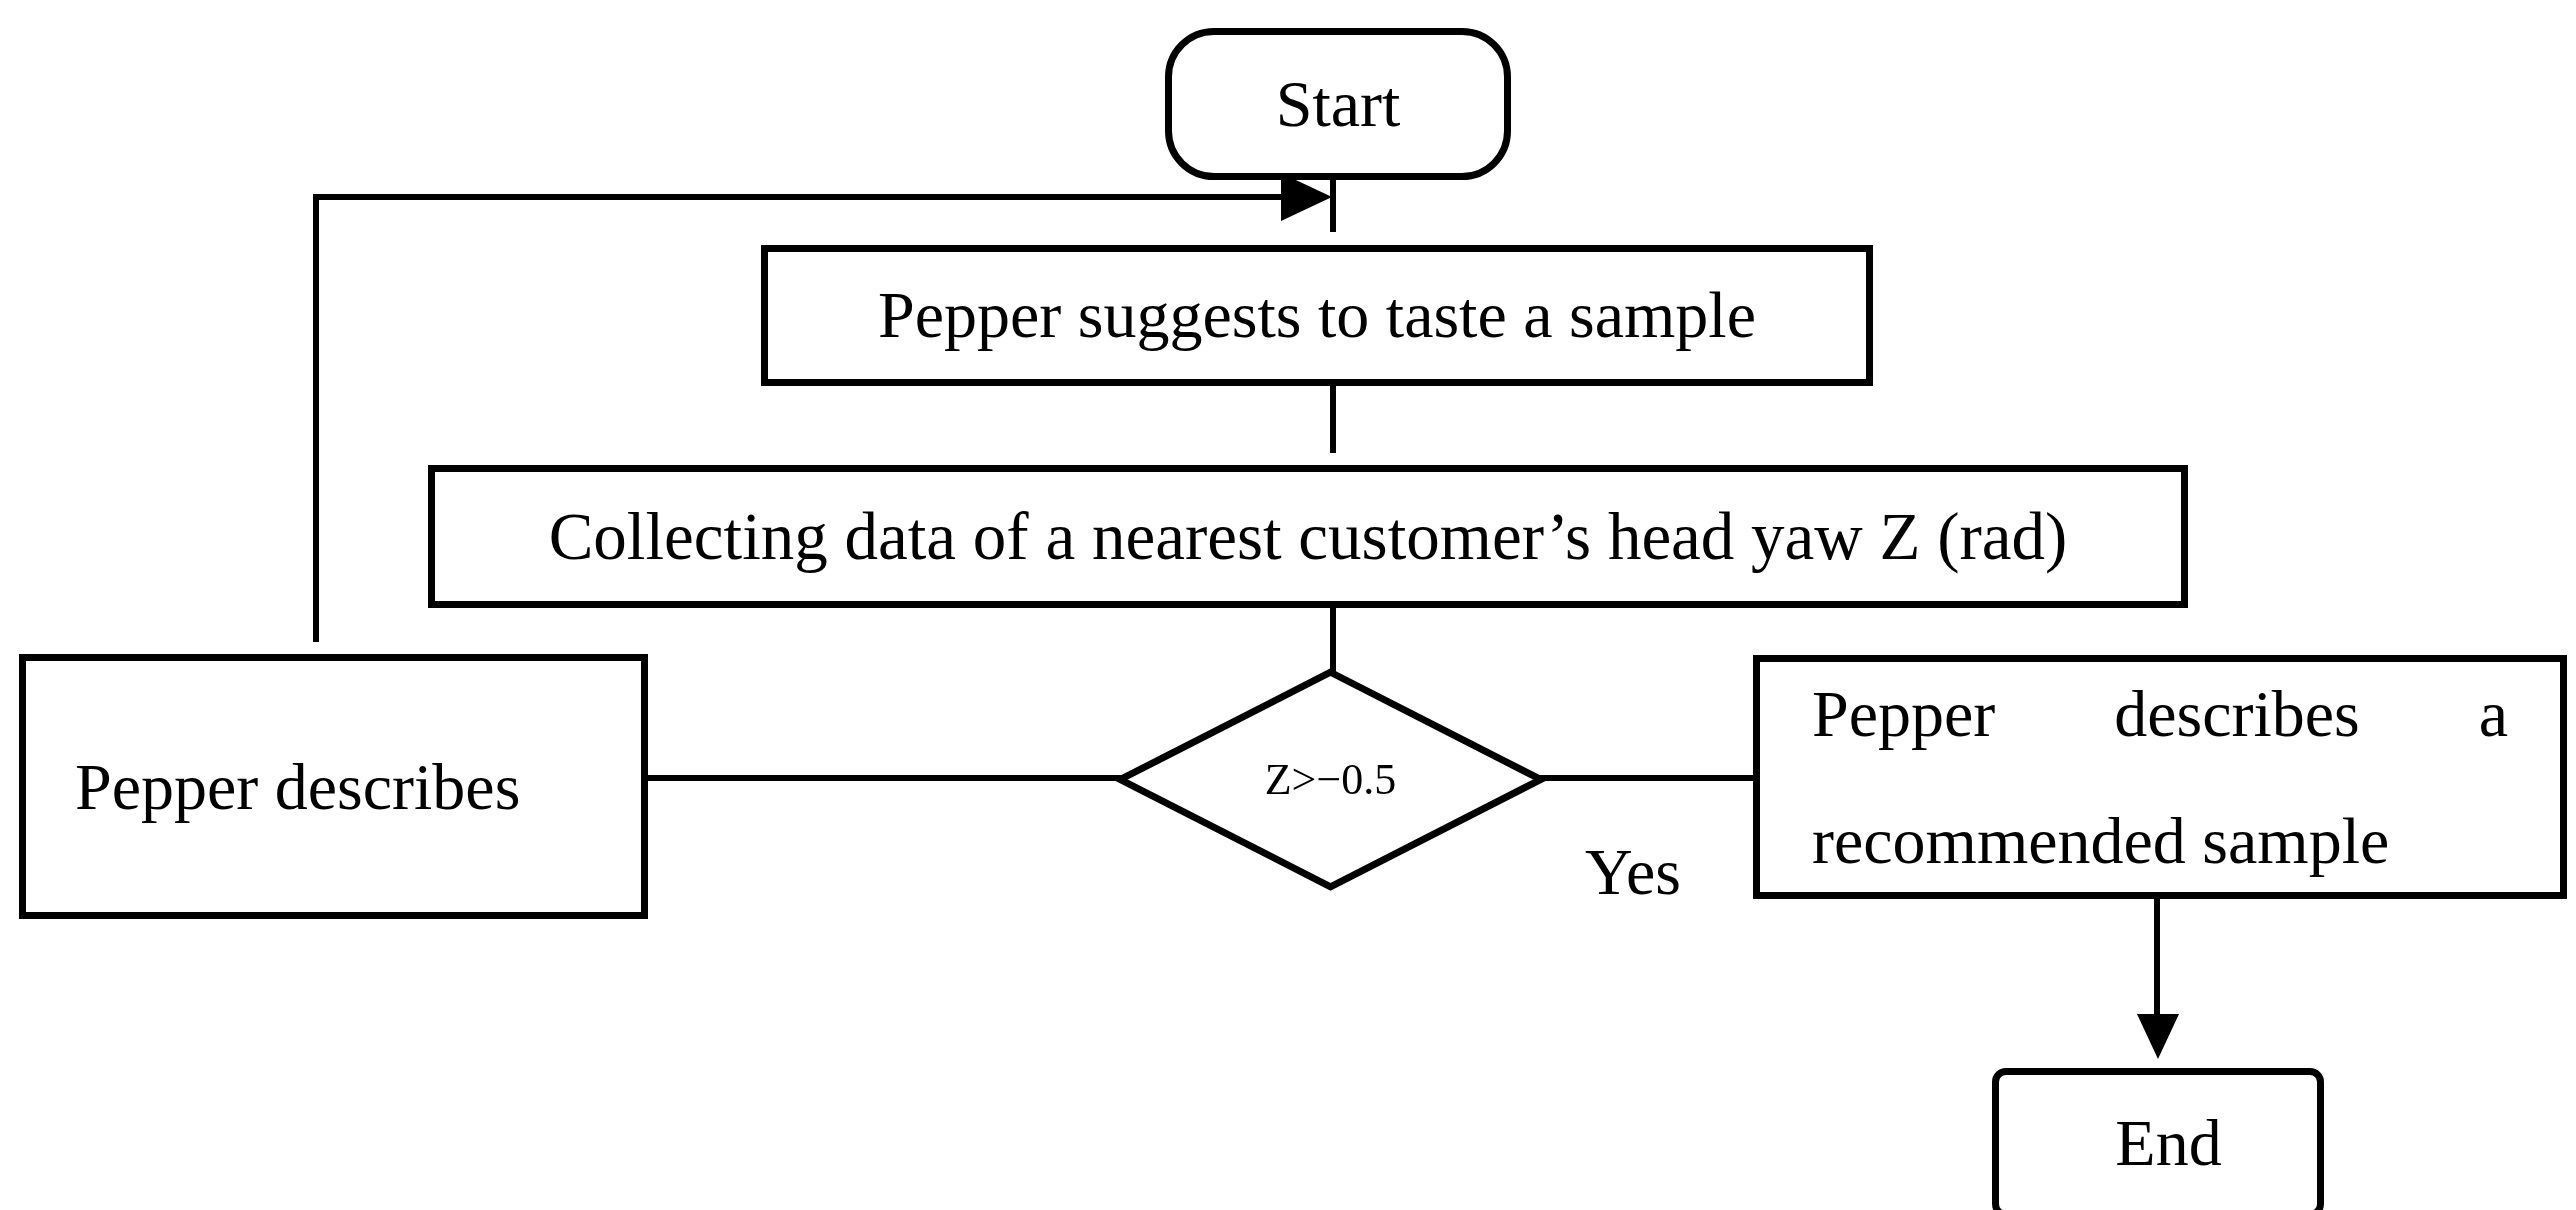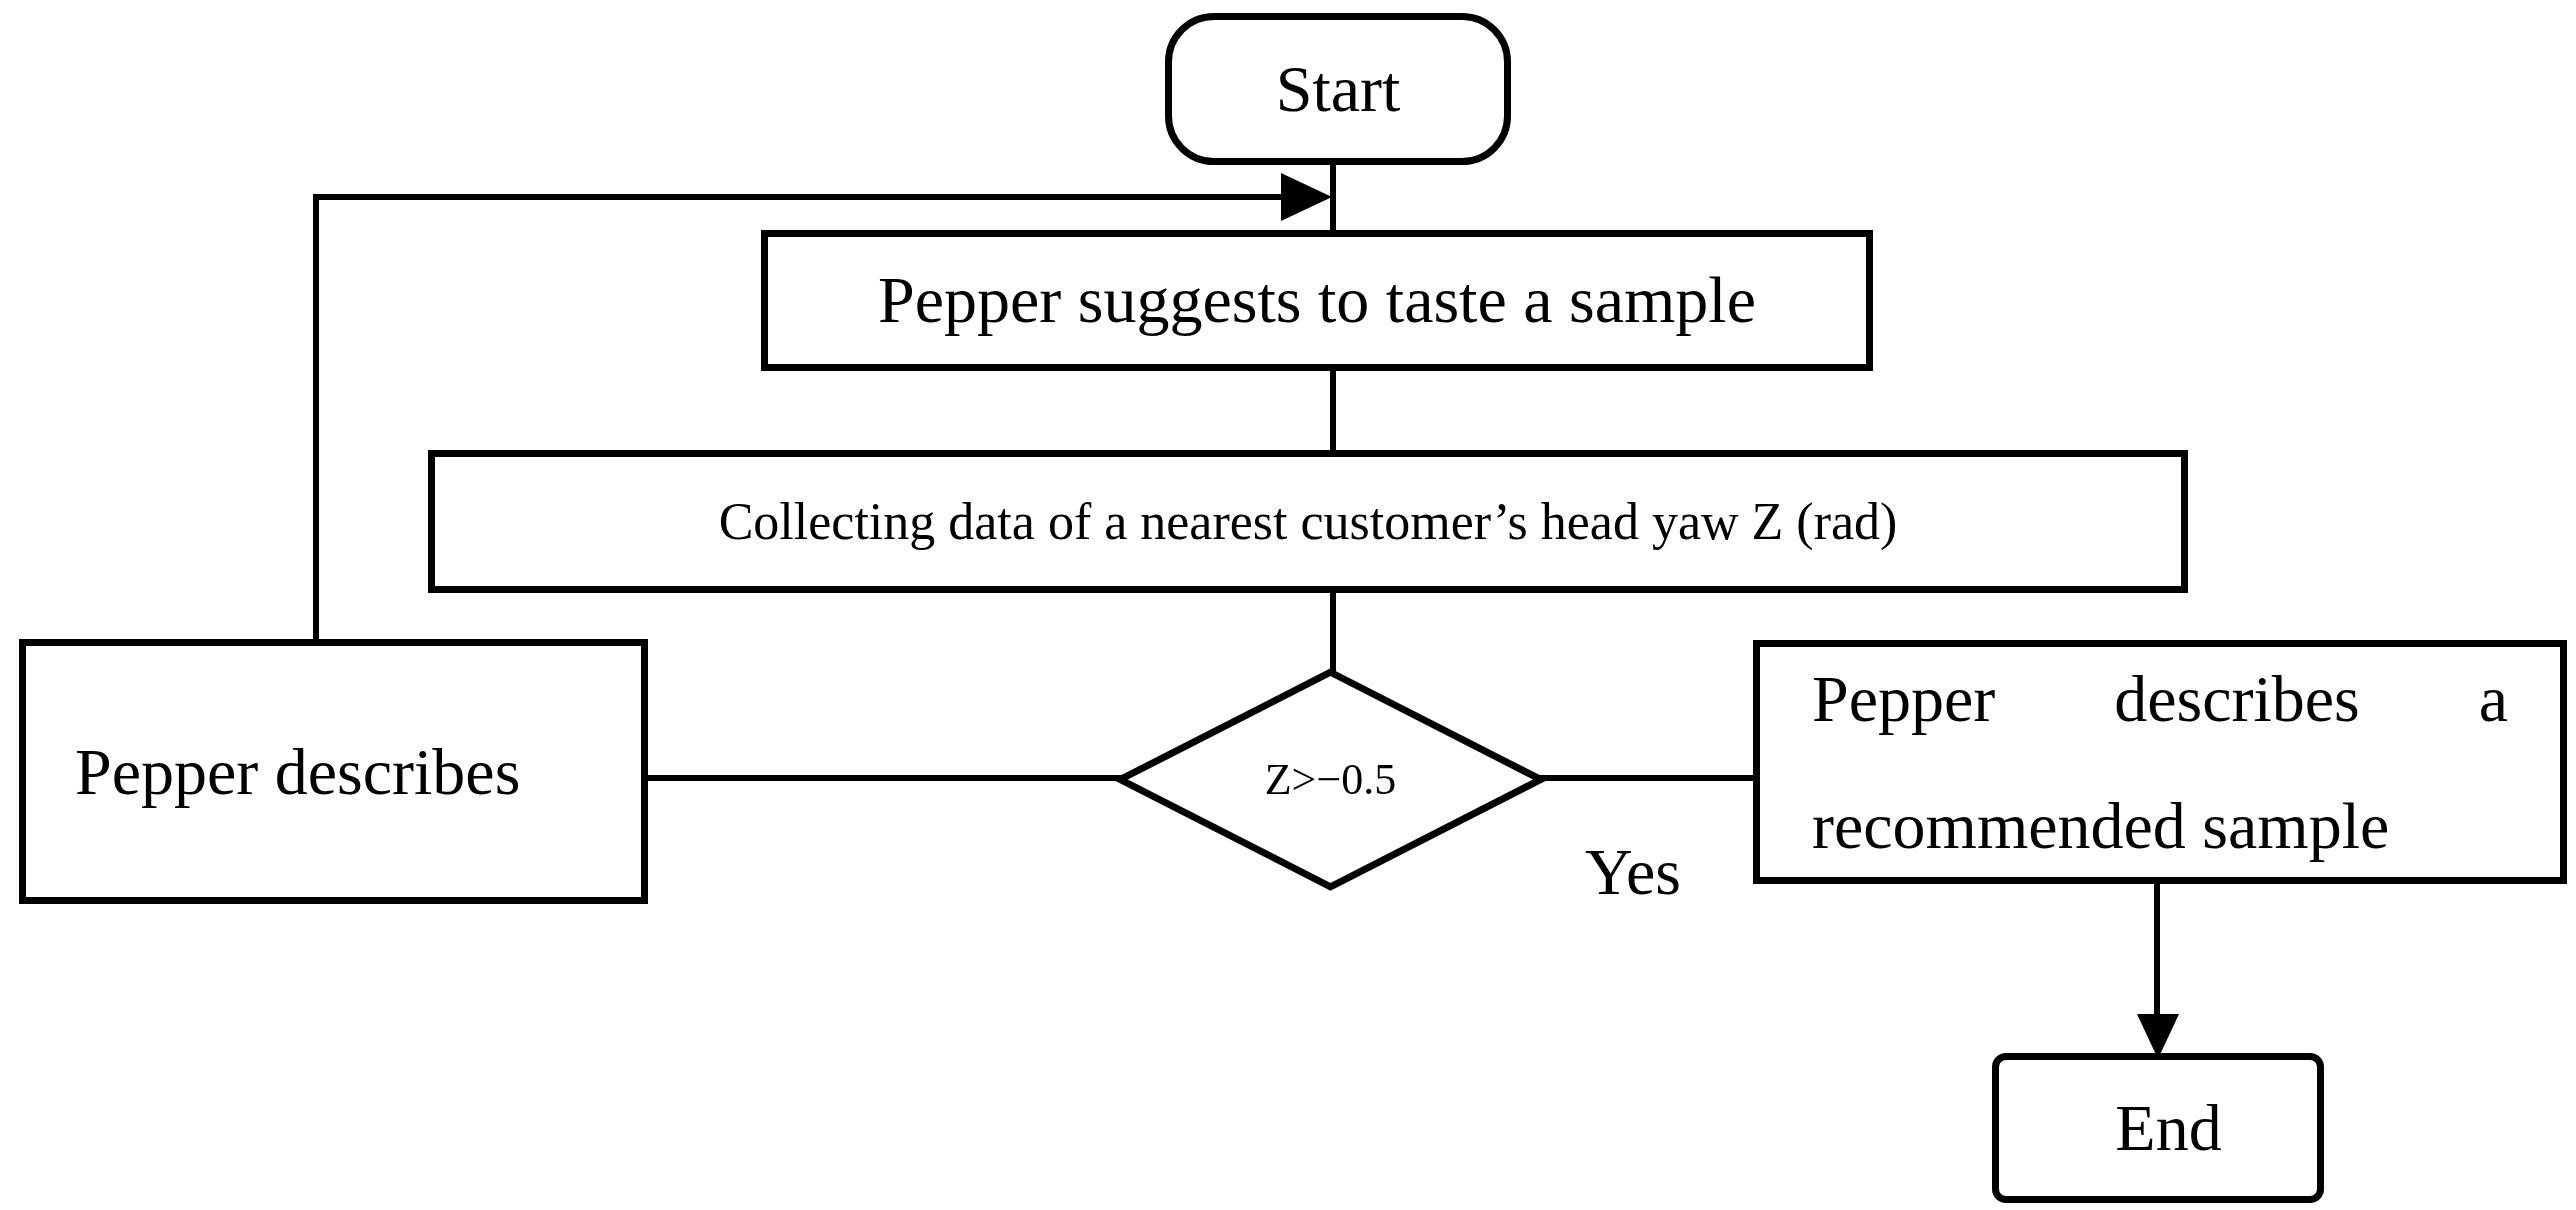--- a/index.html
+++ b/index.html
@@ -5,27 +5,27 @@
   * { margin:0; padding:0; box-sizing:border-box; }
   html,body { background:#ffffff; }
   .canvas {
     position:relative; width:2576px; height:1211px; background:#ffffff;
     font-family:"Liberation Serif","DejaVu Serif",serif; color:#000;
   }
   
   .node {
     position:absolute; background:#fff; border:7px solid #000;
     display:flex; align-items:center; justify-content:center;
-    font-size:66px; line-height:1.25; text-align:center;
+    font-size:66px; line-height:1.25; text-align:center;margin-top:15px;
   }
   .terminal { border-width:7.9px; border-radius:49px; }
   #start-node   { left:1165px; top:13px;   width:346px;  height:152px; }
   #suggest-node { left:761px;  top:230px;  width:1112px; height:141px; }
   #collect-node { left:428px;  top:450px;  width:1760px; height:143px; }
-  #collect-node .lbl { font-size:52px; white-space:nowrap; }
+  #collect-node .lbl { font-size:67px; white-space:nowrap; }
   #sample-node  { left:19px;   top:639px;  width:629px;  height:265px;
                   flex-direction:column; align-items:flex-start;
                   padding-left:49px; text-align:left; }
   #product-node { left:1753px; top:640px;  width:814px;  height:244px;
                   flex-direction:column; padding:4px 52px; }
   #end-node     { left:1992px; top:1053px; width:332px;  height:150px; border-width:7.9px; border-radius:14px;padding-left:21px; }
   .two-line { line-height:100px;gap:27px; }
   #product-node .line1 { display:block; width:100%; text-align:justify; text-align-last:justify; }
   #product-node .line2 { display:block; width:100%; text-align:left; }
   

